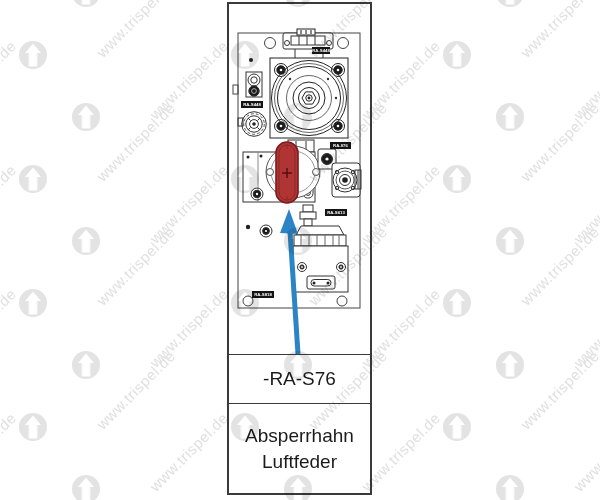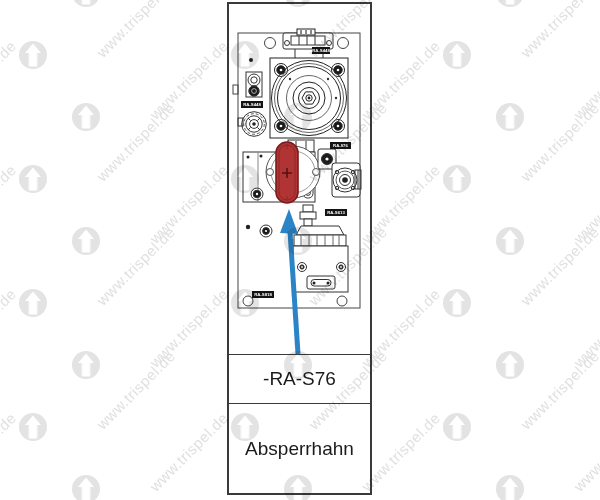--- a/index.html
+++ b/index.html
@@ -225,20 +225,21 @@
           <polygon points="60,205 51,229 69,230" fill="#2b84c5"></polygon>
         </g>
 
       </svg>
     </div>
 
     <div class="label-sec">-RA-S76</div>
 
     <div class="desc-sec">
       <div>Absperrhahn</div>
+      <div>Luftfeder</div>
     </div>
   </div>
 
   <div class="wm-layer" id="wm">
       <div class="wm-logo" style="left: 71px; top: -22px;"><svg width="30" height="30" viewBox="0 0 30 30">
           <circle cx="15" cy="15" r="14" fill="#e3e3e3"></circle>
           <polygon points="15,3.5 7,13 12,13 12,26.5 18,26.5 18,13 23,13" fill="#ffffff"></polygon>
           <rect x="10.6" y="13" width="1.2" height="13.5" fill="#ffffff"></rect>
           <rect x="18.2" y="13" width="1.2" height="13.5" fill="#ffffff"></rect>
         </svg></div>

